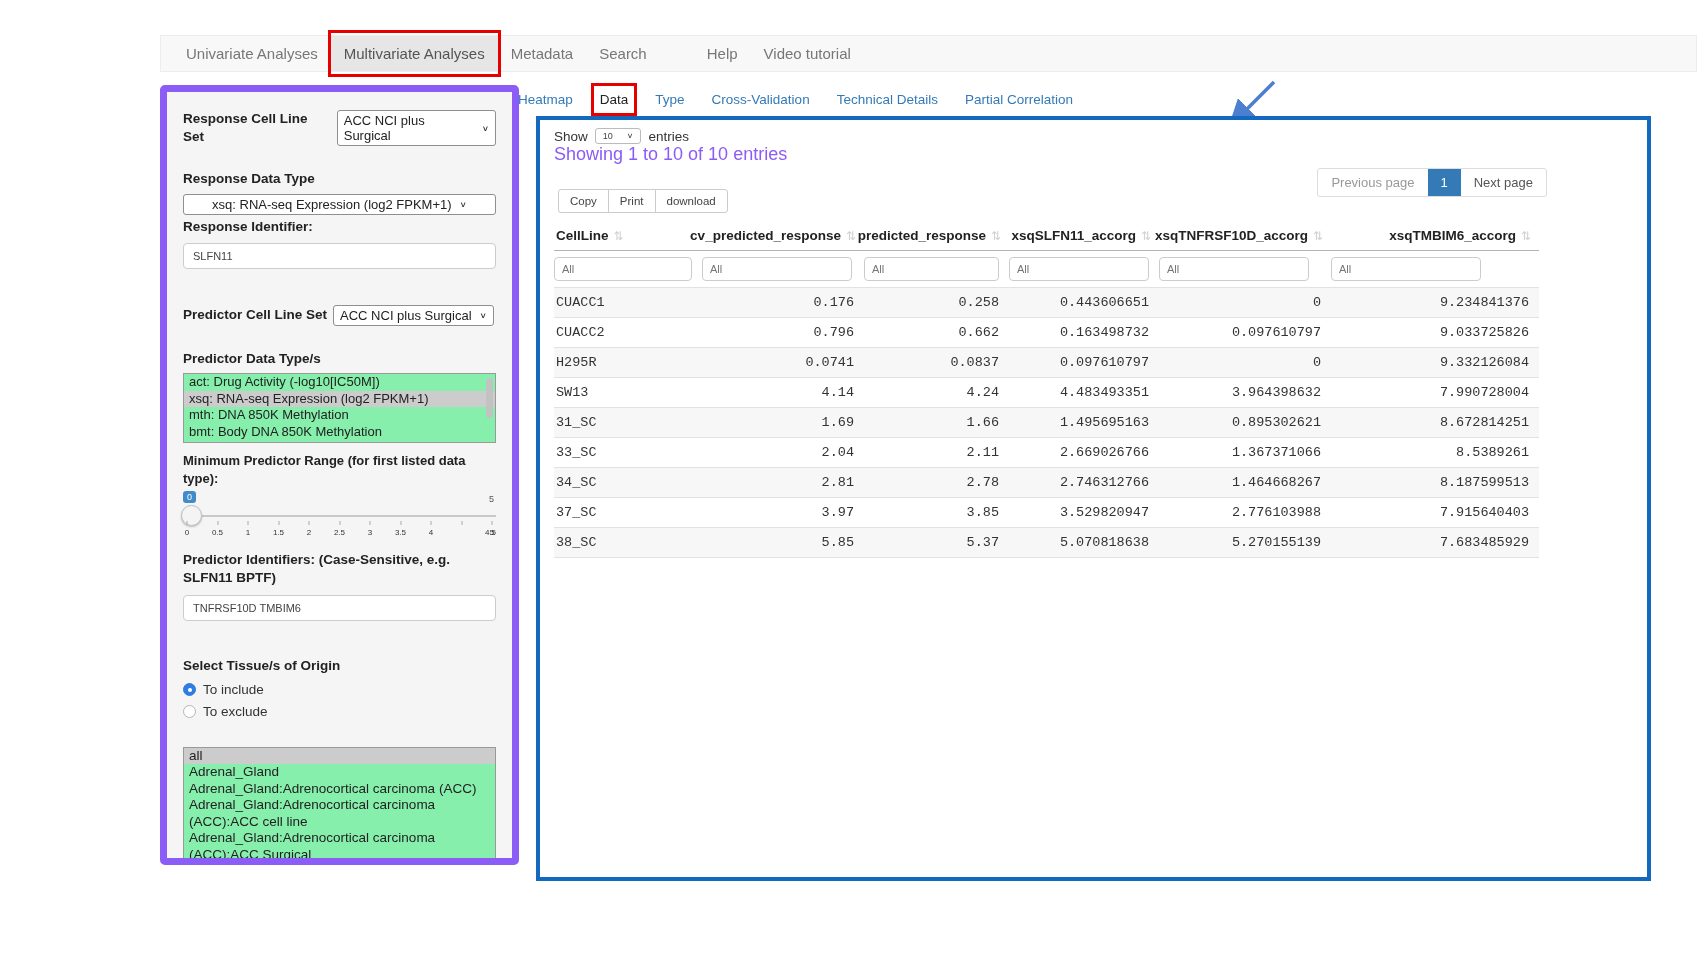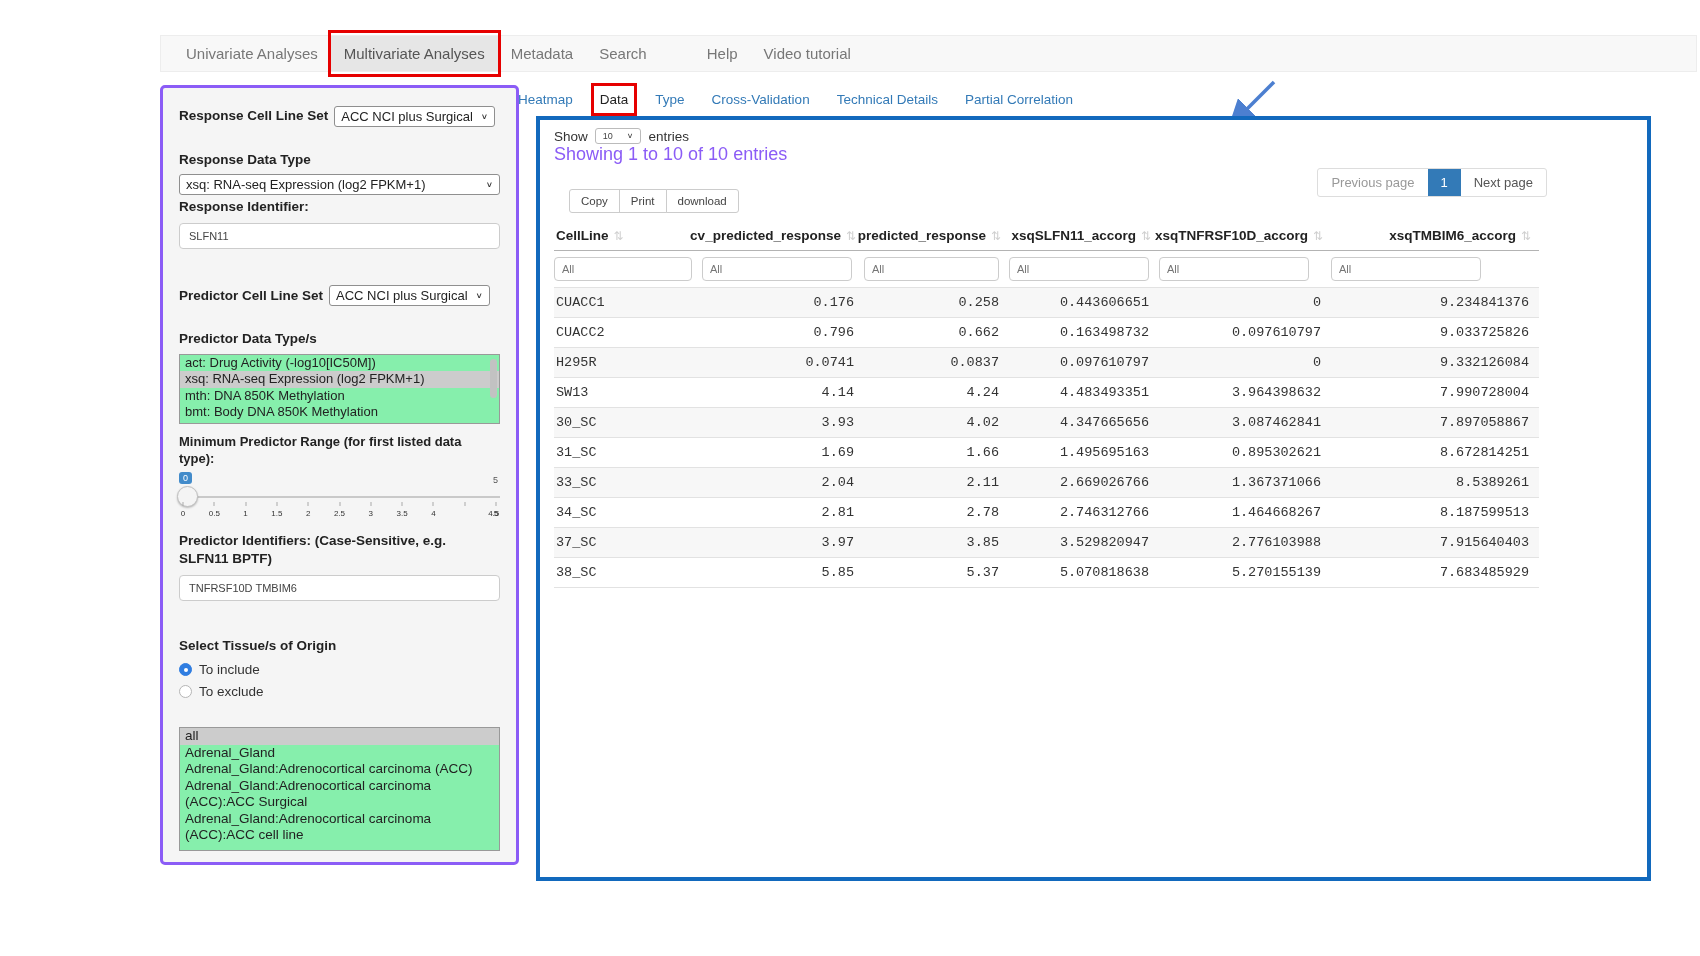--- a/index.html
+++ b/index.html
@@ -15,25 +15,25 @@
   .nav-item.active { background:#e6e6e6; color:#555; }
   .nav-item.gap-before { margin-left:34px; }
   .red-frame { position:absolute; border:3px solid var(--red); pointer-events:none; }
   .nav-item .red-frame { top:-6px; bottom:-6px; left:-3px; right:-3px; }
   .annotation { position:absolute; right:210px; top:6px; font-size:24px; font-weight:bold;
                 color:var(--ann-blue); letter-spacing:-0.2px; }
   .arrow-svg { position:absolute; left:1228px; top:78px; }
 
   
   .sidebar { position:absolute; left:160px; top:85px; width:359px; height:780px;
-             background:#f5f5f5; border:3px solid #8b5cf6; border-radius:5px;
+             background:#f5f5f5; border:7px solid #8b5cf6; border-radius:5px;
              padding:16px; font-size:13.5px; overflow:hidden; }
   .lbl { font-weight:bold; color:#222; line-height:1.35; }
   .inline-row { display:flex; align-items:center; gap:6px; }
-  .fake-select { display:inline-flex; align-items:center; justify-content:space-between;
+  .fake-select { display:inline-flex; align-items:center; justify-content:center;
                  background:#fff; border:1px solid #8f8f8f; border-radius:3px;
                  padding:2px 6px; font-size:13px; color:#222; cursor:pointer; }
   .fake-select .chev { font-size:10px; color:#333; margin-left:8px; transform:scaleY(.8); }
   .text-input { width:100%; height:26px; background:#fff; border:1px solid #ccc; border-radius:4px;
                 font-size:11px; color:#444; padding:0 9px; font-family:"Liberation Sans",sans-serif; }
   .listbox { position:relative; background:#86efac; border:1px solid #999; width:100%;
              font-size:13px; color:#222; overflow:hidden; }
   .listbox .opt { padding:0 5px; line-height:16.5px; white-space:nowrap; cursor:default; }
   .listbox .opt.wrap { white-space:normal; }
   .listbox .opt.selected { background:#ccc; }
@@ -74,21 +74,21 @@
   .showing { font-size:18px; color:#8b5cf6; }
   .pagination { position:absolute; right:100px; top:48px; display:flex; border:1px solid #ddd;
                 border-radius:3px; overflow:hidden; font-size:13px; background:#fff; }
   .page-btn { padding:6px 13px; cursor:pointer; }
   .page-btn.prev { color:#999; }
   .page-btn.current { background:var(--link-blue); color:#fff; }
   .page-btn.next { color:#555; }
   .btn-group { margin-top:24px; display:inline-flex; }
   .btn-group .btn { font-size:11.5px; color:#444; background:#fff; border:1px solid #ccc;
                     padding:5px 11px; margin-left:-1px; cursor:pointer; }
-  .btn-group .btn:first-child { border-radius:3px 0 0 3px; margin-left:15px; }
+  .btn-group .btn:first-child { border-radius:3px 0 0 3px; margin-left:4px; }
   .btn-group .btn:last-child { border-radius:0 3px 3px 0; }
 
   
   table.data { margin-top:8px; border-collapse:collapse; table-layout:fixed; width:985px; }
   table.data th { font-size:13.5px; font-weight:bold; color:#222; padding:7px 8px 7px 2px;
                   border-bottom:1px solid #b3b3b3; cursor:pointer; }
   th .th-inner { display:flex; align-items:center; }
   th.num .th-inner { justify-content:flex-end; }
   .sort-icon { color:#cfcfcf; font-size:12px; margin-left:5px; font-weight:normal; }
   tr.filter-row td { padding:6px 10px 6px 0; }
@@ -207,22 +207,22 @@
         <label class="radio-row">
           <span class="radio"></span>
           <span>To exclude</span>
         </label>
       </div>
 
     <div class="listbox" id="tissue-listbox" style="margin-top:28px; height:124px; font-size:13.5px;">
         <div class="opt wrap selected">all</div>
         <div class="opt wrap">Adrenal_Gland</div>
         <div class="opt wrap">Adrenal_Gland:Adrenocortical carcinoma (ACC)</div>
+        <div class="opt wrap">Adrenal_Gland:Adrenocortical carcinoma (ACC):ACC cell line</div>
         <div class="opt wrap">Adrenal_Gland:Adrenocortical carcinoma (ACC):ACC Surgical</div>
-        <div class="opt wrap">Adrenal_Gland:Adrenocortical carcinoma (ACC):ACC cell line</div>
       </div>
 
     <div class="inline-row" style="margin-top:22px;">
       <span class="lbl">Algorithm</span>
       <span class="fake-select">
         <span>Linear Regression</span>
         <span class="chev">∨</span>
       </span>
     </div>
   </aside>
@@ -347,28 +347,20 @@
           </tr>
           <tr>
             <td>SW13</td>
             <td class="num">4.14</td>
             <td class="num">4.24</td>
             <td class="num">4.483493351</td>
             <td class="num">3.964398632</td>
             <td class="num">7.990728004</td>
           </tr>
           <tr>
-            <td>30_SC</td>
-            <td class="num">3.93</td>
-            <td class="num">4.02</td>
-            <td class="num">4.347665656</td>
-            <td class="num">3.087462841</td>
-            <td class="num">7.897058867</td>
-          </tr>
-          <tr>
             <td>31_SC</td>
             <td class="num">1.69</td>
             <td class="num">1.66</td>
             <td class="num">1.495695163</td>
             <td class="num">0.895302621</td>
             <td class="num">8.672814251</td>
           </tr>
           <tr>
             <td>33_SC</td>
             <td class="num">2.04</td>

